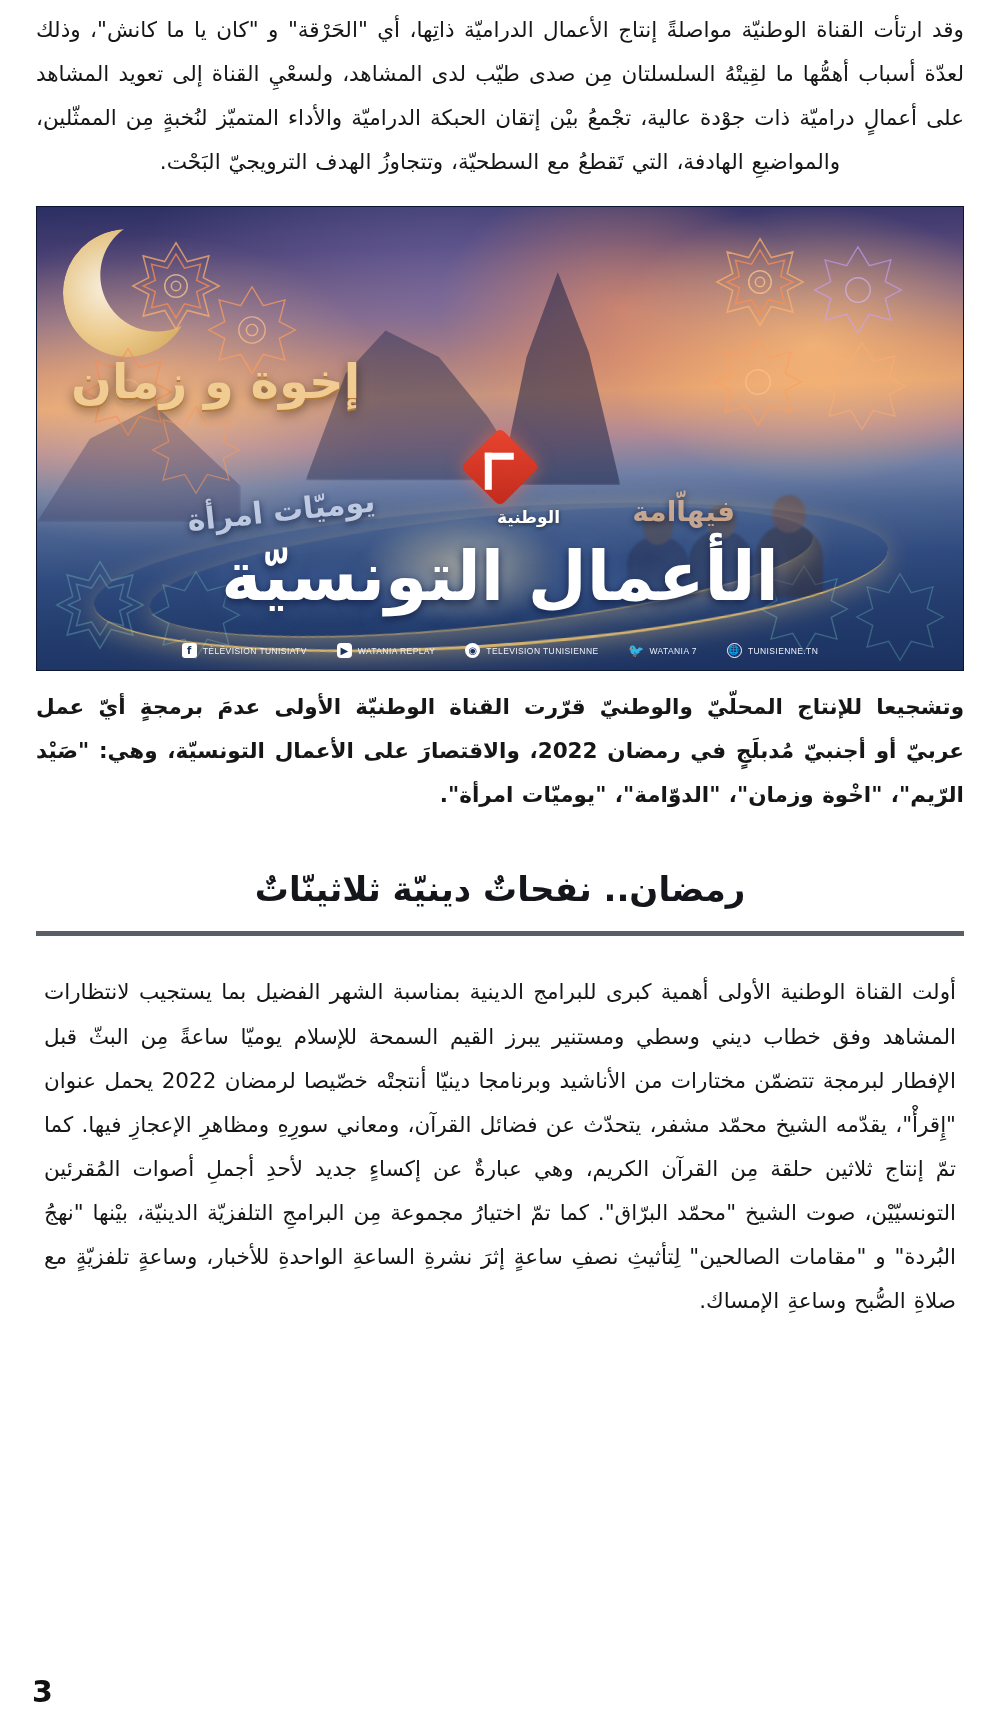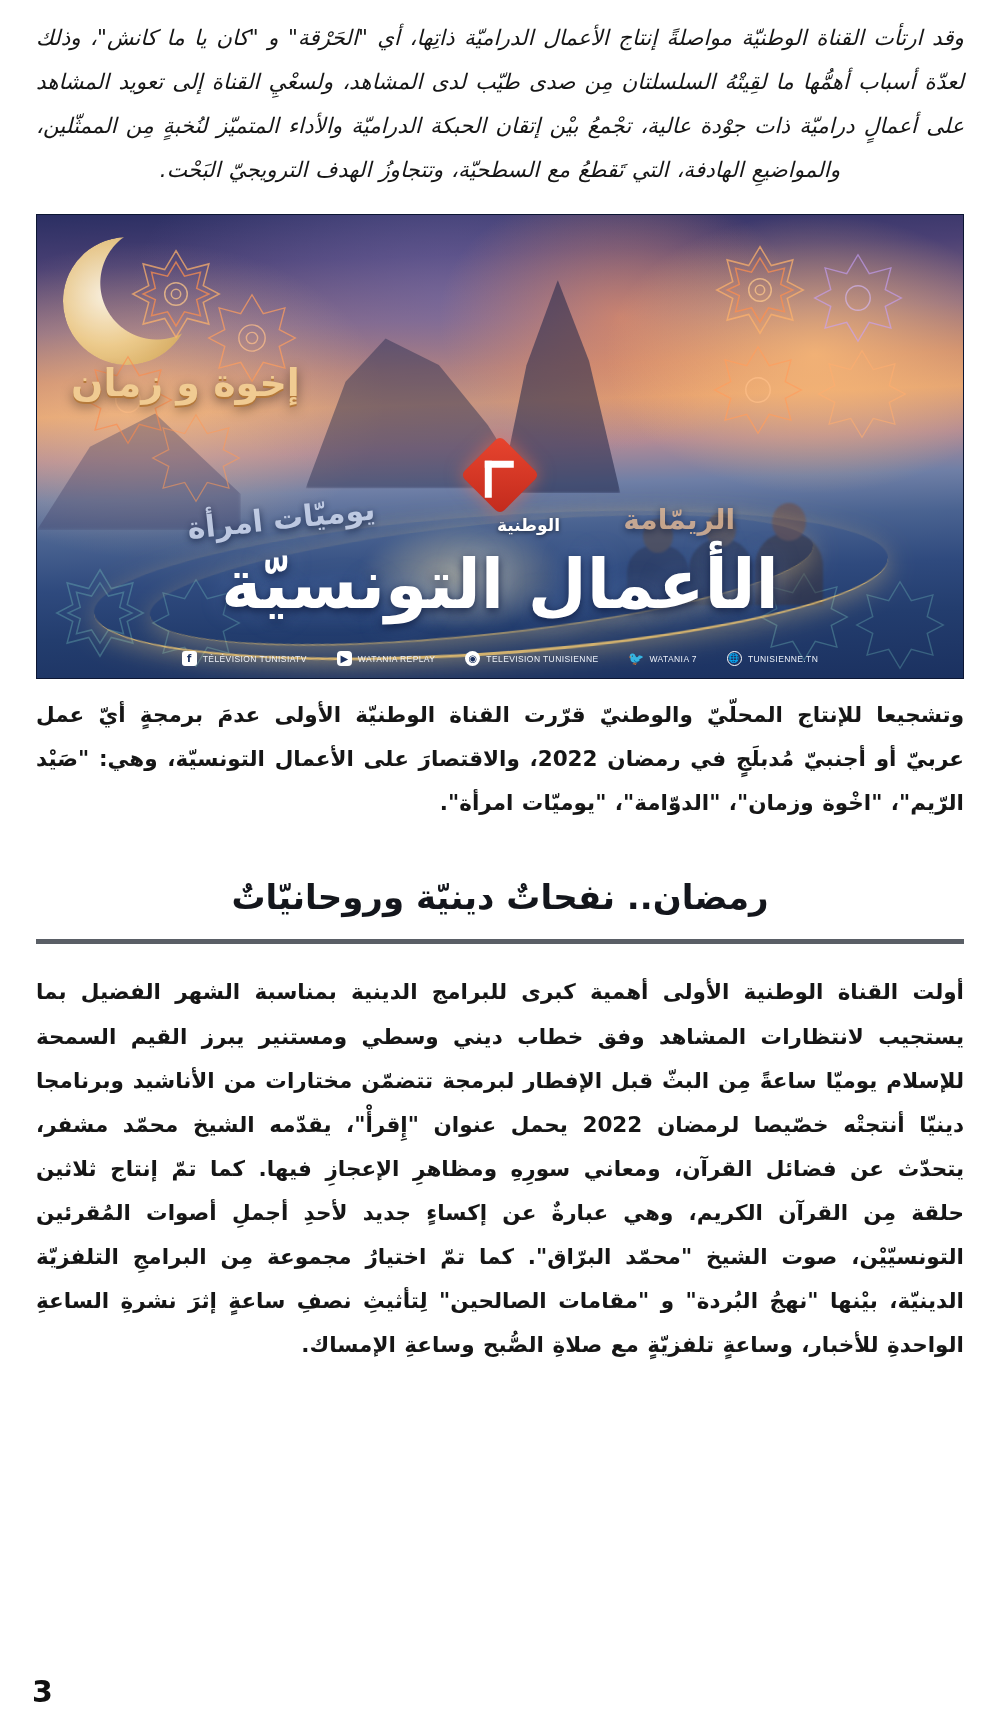--- a/index.html
+++ b/index.html
@@ -32,34 +32,32 @@
     text-align-last: center;
     font-size: 21.5px;
     line-height: 2.05;
     letter-spacing: 0;
     word-spacing: 1px;
     color: #161616;
     font-weight: 400;
   }
   .para.p-top {
     margin: 0;
-    padding-top: 16px;
-    font-style: italic;
+    padding-top: 8px;
   }
   .para.p-mid {
     margin: 0;
     padding-top: 4px;
     text-align-last: right;
     font-weight: bold;
   }
   .para.p-last {
-    margin: 0;
+    margin: 8px;
     padding-top: 6px;
     text-align-last: right;
-    font-weight: bold;
   }
 
   
   .figure {
     margin: 22px 0 10px 0;
     width: 928px;
     height: 465px;
     position: relative;
     overflow: hidden;
     border: 1px solid #0c1633;
@@ -187,21 +185,21 @@
   
   .show-title {
     position: absolute;
     font-weight: 700;
     white-space: nowrap;
     direction: rtl;
   }
   .title-ikhwa {
     left: 34px;
     top: 146px;
-    font-size: 38px;
+    font-size: 48px;
     color: #f0cb92;
     text-shadow: 0 2px 0 #b5793a, 0 4px 12px rgba(0,0,0,0.5);
     letter-spacing: 2px;
   }
   .title-sayd {
     right: 56px;
     top: 120px;
     font-size: 46px;
     color: #f4f4f6;
     text-shadow: 0 2px 8px rgba(20,30,70,0.85);
@@ -497,21 +495,21 @@
             <span class="head"></span>
           </div>
       </div>
 
       <div class="swoosh"></div>
       <div class="swoosh s2"></div>
       <div class="glow"></div>
 
       <div class="show-title title-ikhwa">إخوة و زمان</div>
       <div class="show-title title-yawmiyat">يوميّات امرأة</div>
-      <div class="show-title title-dawwama">الريمّامة</div>
+      <div class="show-title title-dawwama">فيهاّامة</div>
       <div class="show-title title-main">الأعمال التونسيّة</div>
 
       <div class="wlogo">
         <div class="wlogo-mark"></div>
         <div class="wlogo-text">الوطنية</div>
       </div>
 
       <div class="social-bar">
         <div class="social-item">
           <span class="social-icon fb">f</span>
@@ -533,20 +531,20 @@
           <span class="social-icon web">🌐</span>
           <span class="social-label">TUNISIENNE.TN</span>
         </div>
       </div>
 
     </div>
   </figure>
 
   <p class="para p-mid">وتشجيعا للإنتاج المحلّيّ والوطنيّ قرّرت القناة الوطنيّة الأولى عدمَ برمجةٍ أيّ عمل عربيّ أو أجنبيّ مُدبلَجٍ في رمضان 2022، والاقتصارَ على الأعمال التونسيّة، وهي: "صَيْد الرّيم"، "اخْوة وزمان"، "الدوّامة"، "يوميّات امرأة".</p>
 
-  <h2 class="section-head">رمضان.. نفحاتٌ دينيّة وروحانيّاتٌ</h2>
+  <h2 class="section-head">رمضان.. نفحاتٌ دينيّة ثلاثينّاتٌ</h2>
   <div class="rule"></div>
 
   <p class="para p-last" style="padding-top:26px;">أولت القناة الوطنية الأولى أهمية كبرى للبرامج الدينية بمناسبة الشهر الفضيل بما يستجيب لانتظارات المشاهد وفق خطاب ديني وسطي ومستنير يبرز القيم السمحة للإسلام يوميّا ساعةً مِن البثّ قبل الإفطار لبرمجة تتضمّن مختارات من الأناشيد وبرنامجا دينيّا أنتجتْه خصّيصا لرمضان 2022 يحمل عنوان "إِقرأْ"، يقدّمه الشيخ محمّد مشفر، يتحدّث عن فضائل القرآن، ومعاني سورِهِ ومظاهرِ الإعجازِ فيها. كما تمّ إنتاج ثلاثين حلقة مِن القرآن الكريم، وهي عبارةٌ عن إكساءٍ جديد لأحدِ أجملِ أصوات المُقرئين التونسيّيْن، صوت الشيخ "محمّد البرّاق". كما تمّ اختيارُ مجموعة مِن البرامجِ التلفزيّة الدينيّة، بيْنها "نهجُ البُردة" و "مقامات الصالحين" لِتأثيثِ نصفِ ساعةٍ إثرَ نشرةِ الساعةِ الواحدةِ للأخبار، وساعةٍ تلفزيّةٍ مع صلاةِ الصُّبح وساعةِ الإمساك.</p>
 
   <div class="page-number">3</div>
 
 </div>
 
 </body></html>

